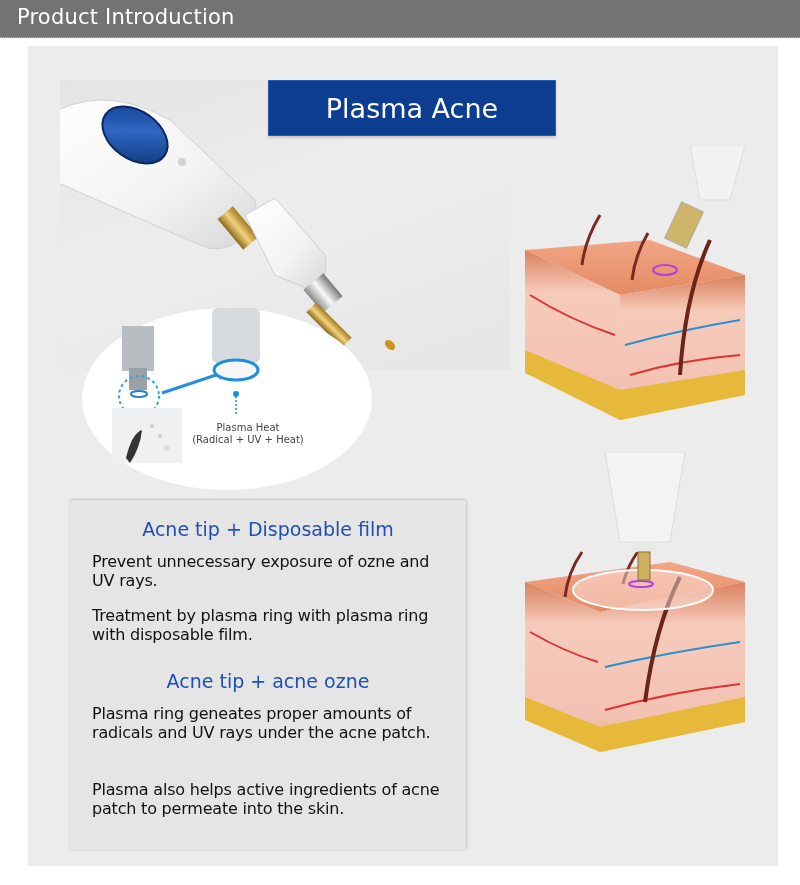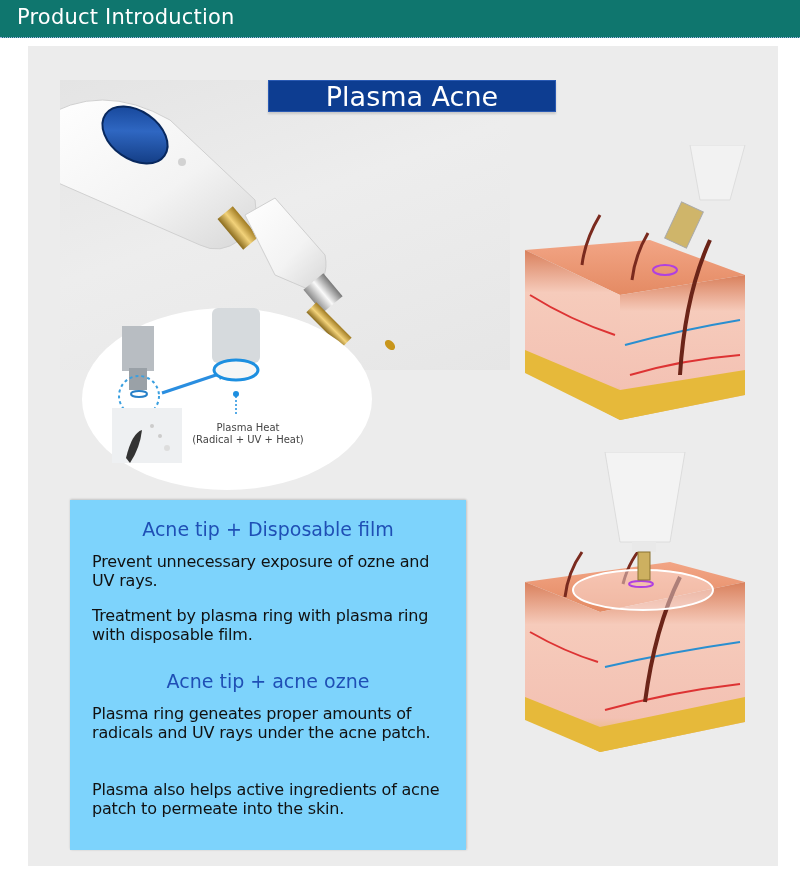--- a/index.html
+++ b/index.html
@@ -1,62 +1,62 @@
 <!DOCTYPE html>
 <html><head>
 <meta charset="utf-8">
 <style>
   * { box-sizing: border-box; margin: 0; padding: 0; }
   html, body { width: 800px; height: 885px; background: #ffffff; overflow: hidden; }
   body { position: relative; font-family: "DejaVu Sans", "Liberation Sans", sans-serif; }
 
   .header-bar {
     position: absolute; left: 0; top: 0; width: 800px; height: 38px;
-    background: #0f766e;
+    background: #737373;
     border-bottom: 1px dotted #9fb2e4;
   }
   .header-title {
     position: absolute; left: 17px; top: 5px;
     color: #ffffff; font-size: 21px; letter-spacing: 0.2px;
     font-family: "DejaVu Sans", sans-serif;
   }
 
   .panel {
     position: absolute; left: 28px; top: 46px; width: 750px; height: 820px;
     background: #ececec;
   }
 
   .photo {
     position: absolute; left: 60px; top: 80px; width: 450px; height: 290px;
     background: linear-gradient(160deg, #e4e4e4 0%, #ededed 45%, #e6e6e6 100%);
     overflow: hidden;
   }
 
   .title-banner {
-    position: absolute; left: 268px; top: 80px; width: 288px; height: 32px;
+    position: absolute; left: 268px; top: 80px; width: 288px; height: 56px;
     background: #0d3d91;
     border: 1px solid #2a5ab3;
     box-shadow: 0 2px 2px rgba(0,0,0,0.15);
     display: flex; align-items: center; justify-content: center;
   }
   .title-text { color: #ffffff; font-size: 27px; font-family: "DejaVu Sans", sans-serif; }
 
   .inset-circle {
     position: absolute; left: 82px; top: 308px; width: 290px; height: 182px;
     border-radius: 50%;
     background: #ffffff;
   }
   .inset-label {
     position: absolute; left: 178px; top: 422px; width: 140px;
     text-align: center; color: #444; font-size: 10px; line-height: 12px;
   }
 
   .text-card {
     position: absolute; left: 70px; top: 500px; width: 396px; height: 350px;
-    background: #7dd3fc;
+    background: #e5e5e5;
     box-shadow: 0 -1px 2px rgba(0,0,0,0.12), 1px 0 2px rgba(0,0,0,0.12);
   }
   .card-heading {
     position: absolute; left: 0; width: 100%; text-align: center;
     color: #1f4fb5; font-size: 19px; font-family: "DejaVu Sans", sans-serif;
   }
   .card-para {
     position: absolute; left: 22px; width: 360px;
     color: #111; font-size: 16px; line-height: 19px;
     font-family: "DejaVu Sans", sans-serif;

